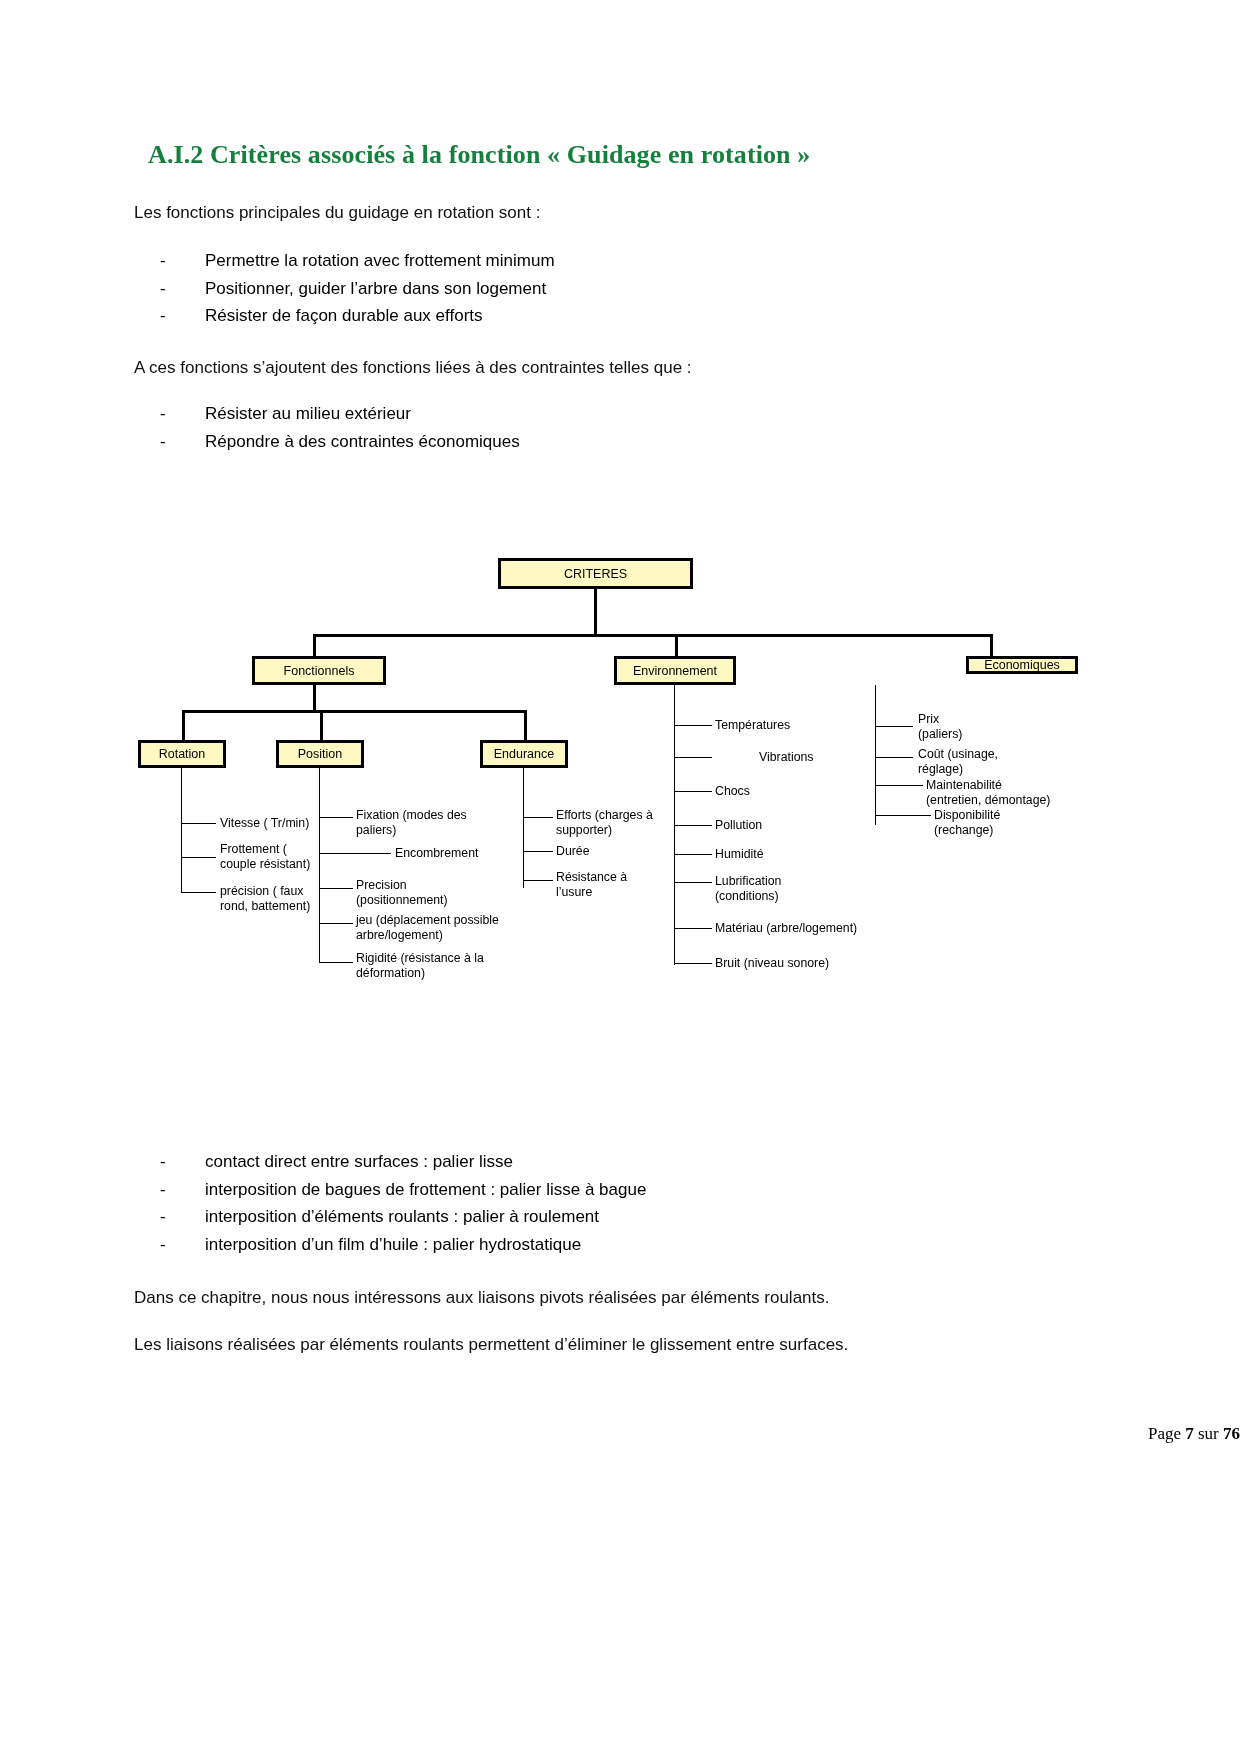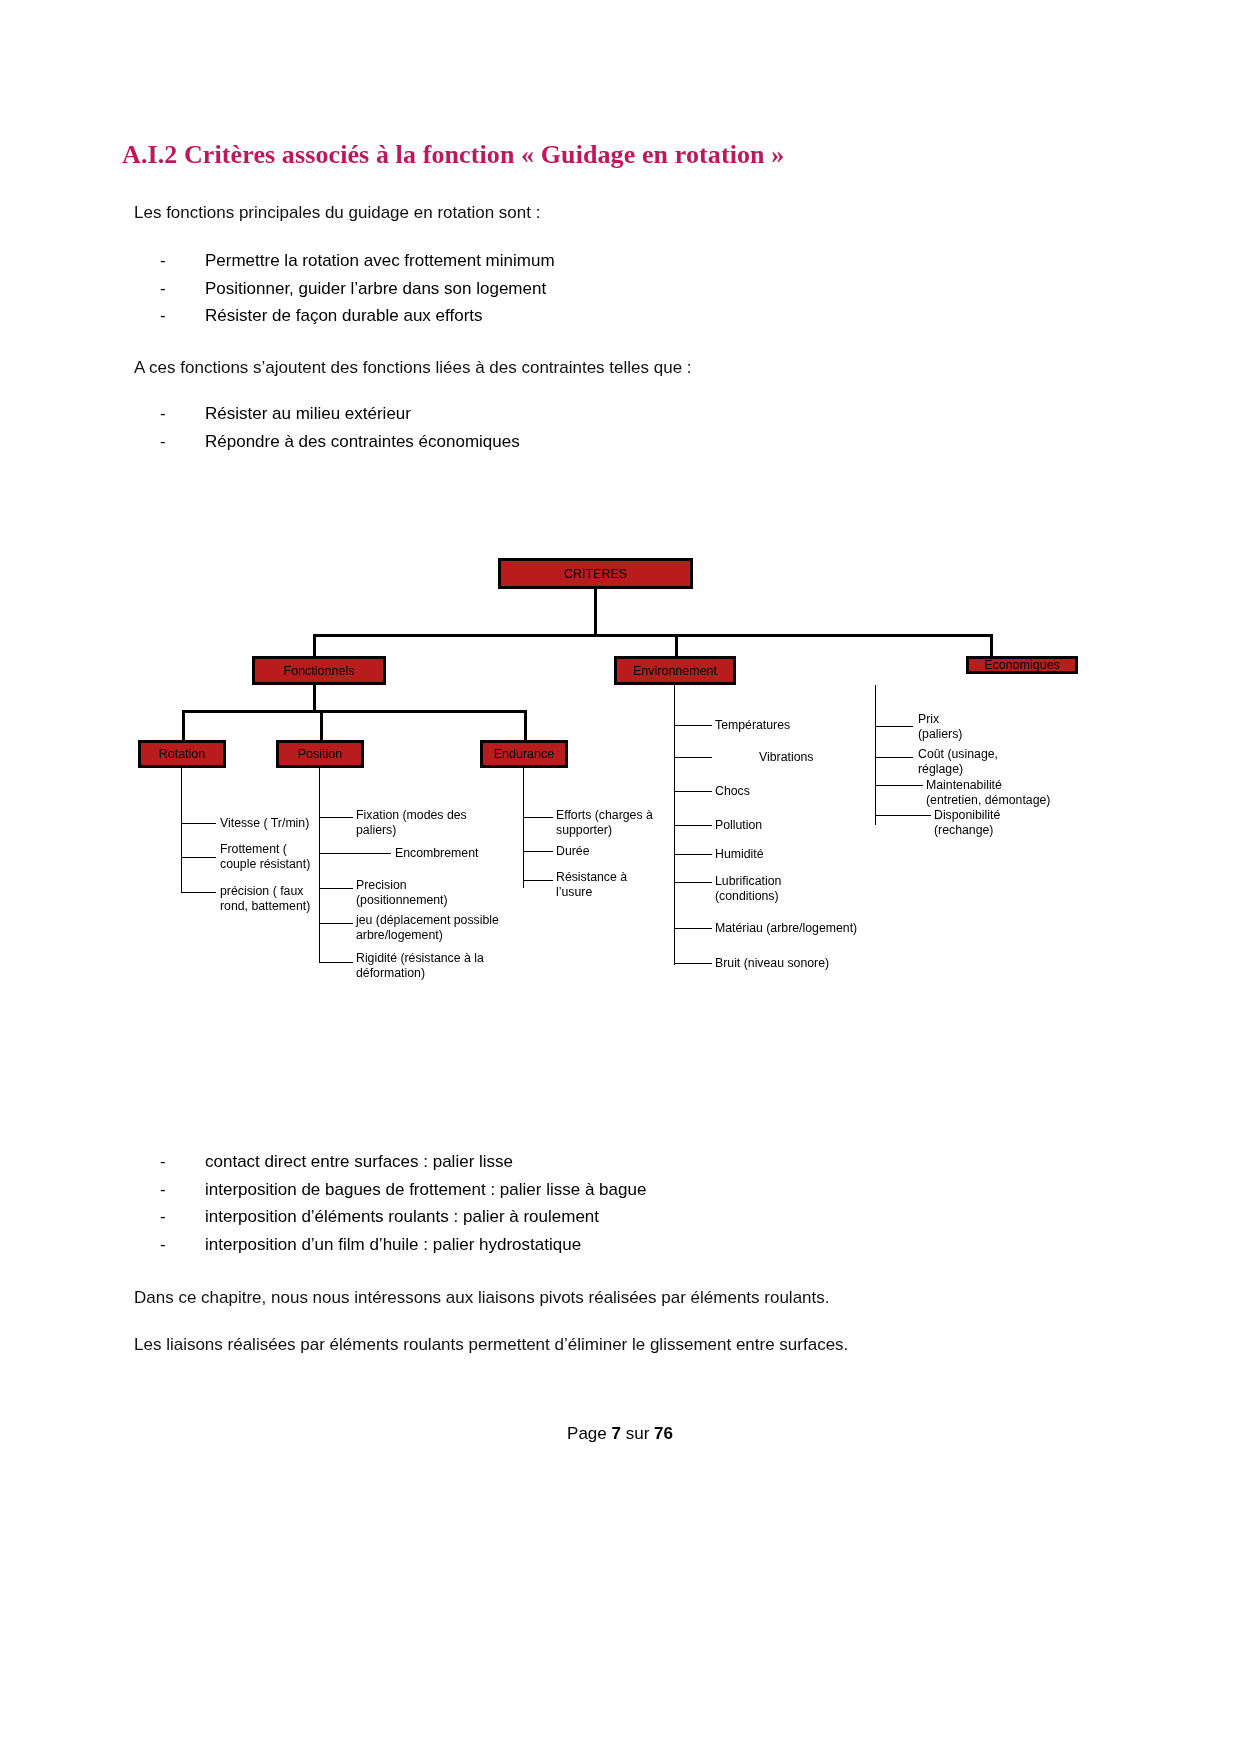--- a/index.html
+++ b/index.html
@@ -39,26 +39,26 @@
     font-family: "Liberation Sans", sans-serif;
   }
   .hdr-c1 { width: 290px; }
   .hdr-c2 { width: 265px; }
   .hdr-c3 { width: 285px; }
   .hdr-date { font-style: italic; }
 
   
   .h2 {
     position: absolute;
-    left: 122px;
+    left: 148px;
     top: 140px;
     font-family: "Liberation Serif", serif;
     font-weight: bold;
     font-size: 26px;
-    color: #be185d;
+    color: #15803d;
     letter-spacing: 0.1px;
     white-space: nowrap;
   }
   .para {
     position: absolute;
     left: 134px;
     width: 846px;
     font-size: 17px;
     line-height: 1.5;
     color: #111;
@@ -80,38 +80,38 @@
     flex: 0 0 45px;
   }
   .bullet-text { flex: 1 1 auto; }
 
   
   .footer {
     position: absolute;
     left: 0;
     top: 1424px;
     width: 1240px;
-    text-align: center;
-    font-family: Liberation Sans, sans-serif;
+    text-align: right;
+    font-family: Liberation Serif, serif;
     font-size: 17px;
   }
   .footer b { font-weight: bold; }
 
   
   .org {
     position: absolute;
     left: 130px;
     top: 540px;
     width: 960px;
     height: 460px;
   }
   .org .box {
     position: absolute;
     border: 3px solid #000;
-    background: #b91c1c;
+    background: #fef9c3;
     box-sizing: border-box;
     display: flex;
     align-items: center;
     justify-content: center;
     font-size: 12.5px;
     font-family: "Liberation Sans", sans-serif;
     color: #000;
     white-space: nowrap;
   }
   .org .ln {

